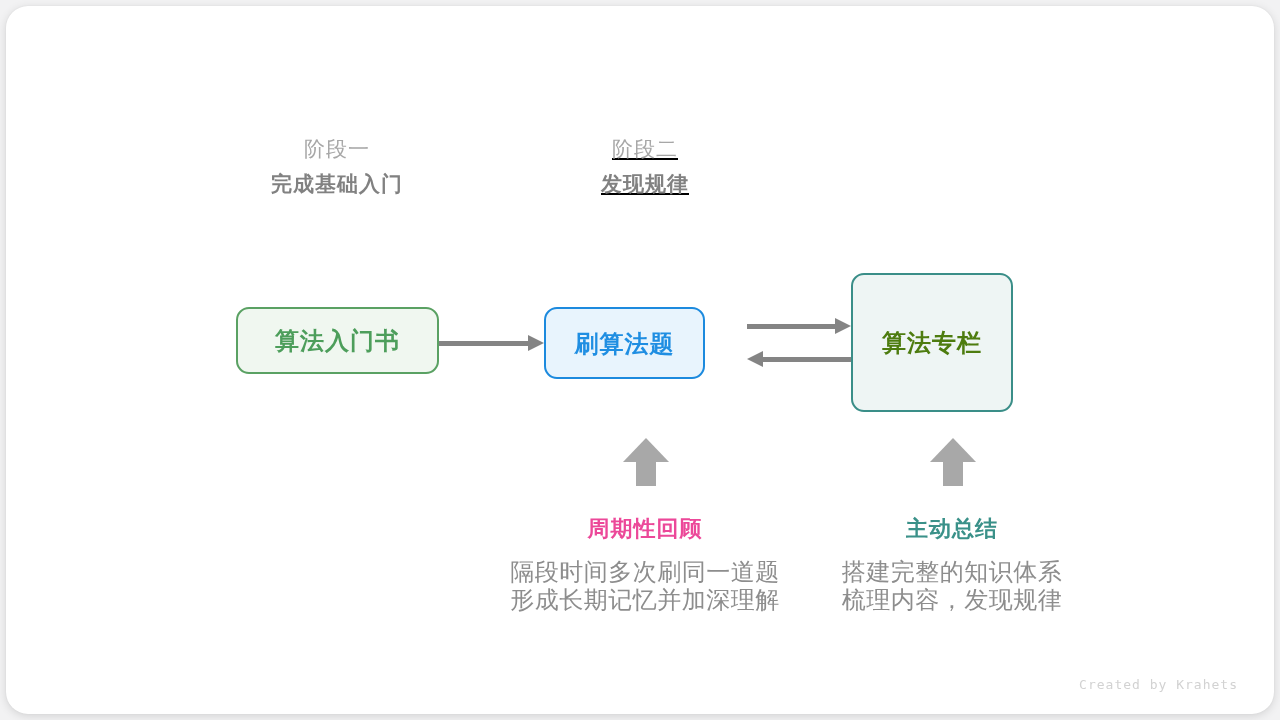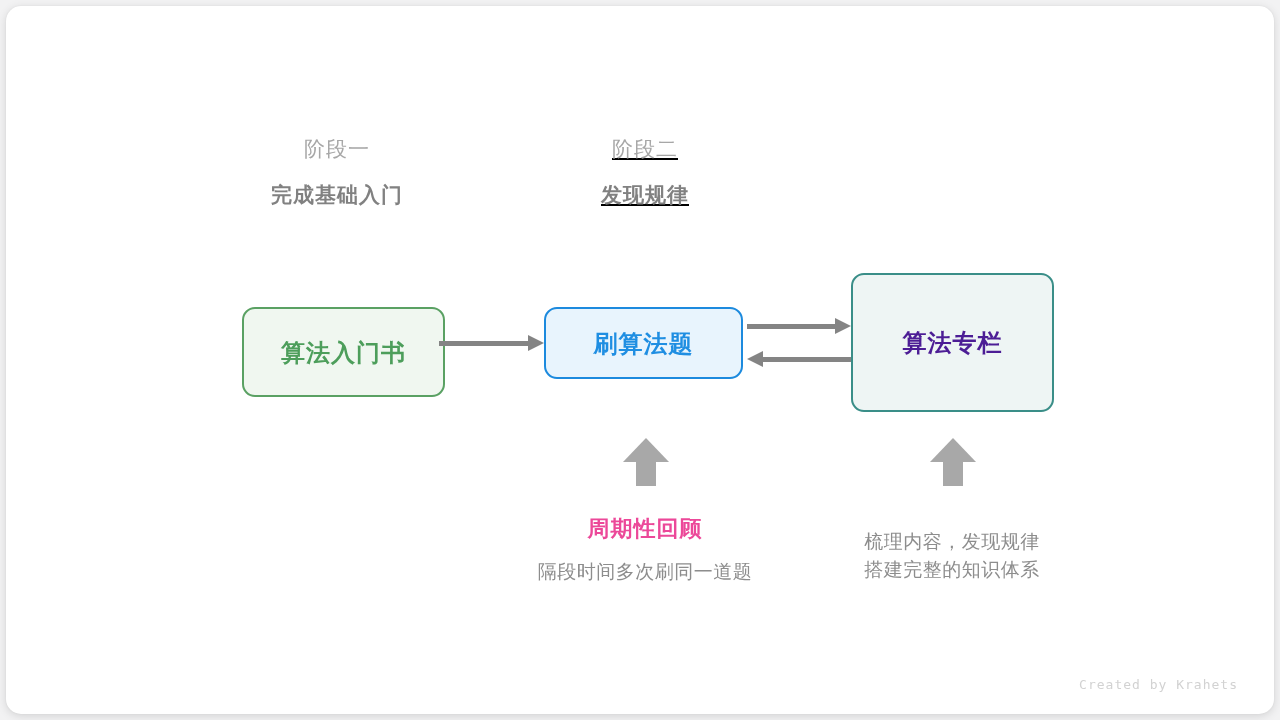--- a/index.html
+++ b/index.html
@@ -20,21 +20,21 @@
   }
 
   
   #card {
     position: absolute;
     left: 6px;
     top: 6px;
     width: 1268px;
     height: 708px;
     background: #ffffff;
-    border-radius: 15px;
+    border-radius: 22px;
     box-shadow: 0 2px 10px rgba(0,0,0,0.13), 0 0 2px rgba(0,0,0,0.06);
     overflow: hidden;
   }
 
   
   .stage-col {
     position: absolute;
     width: 260px;
     text-align: center;
   }
@@ -48,66 +48,66 @@
     line-height: 34px;
     letter-spacing: 1px;
     white-space: nowrap;
   }
   .stage-big {
     font-size: 21px;
     font-weight: bold;
     color: #818181;
     line-height: 34px;
     letter-spacing: 1px;
-    margin-top: 12px;
+    margin-top: 1px;
     white-space: nowrap;
   }
 
   
   .node {
     position: absolute;
     box-sizing: border-box;
     border-radius: 13px;
     display: flex;
     flex-direction: column;
     align-items: center;
     justify-content: center;
     font-weight: bold;
     letter-spacing: 1px;
   }
   .node .line { line-height: 37px; white-space: nowrap; }
 
   #node-book {
-    left: 236px;
+    left: 230px;
     top: 301px;
     width: 203px;
-    height: 90px;
+    height: 67px;
     border: 2.2px solid #5aa163;
     background: #f0f7f0;
     color: #4d9e5b;
     font-size: 24px;
   }
   #node-practice {
     left: 538px;
     top: 301px;
-    width: 199px;
+    width: 161px;
     height: 72px;
     border: 2.4px solid #1c8ade;
     background: #e8f4fd;
     color: #1f8ee2;
     font-size: 24px;
   }
   #node-system {
     left: 845px;
     top: 267px;
-    width: 203px;
+    width: 162px;
     height: 139px;
     border: 2.2px solid #3a8e88;
     background: #eef5f4;
-    color: #4c1d95;
+    color: #4d7c0f;
     font-size: 24px;
   }
   #node-system .line { line-height: 37px; }
 
   
   .arrow-h {
     position: absolute;
     height: 16px;
   }
   .arrow-h .shaft {
@@ -186,21 +186,21 @@
     font-weight: bold;
     line-height: 30px;
     letter-spacing: 1px;
     white-space: nowrap;
   }
   #annot-review .annot-title  { color: #ec4899; }
   #annot-summary .annot-title { color: #3a9189; }
 
   .annot-desc {
     margin-top: 14px;
-    font-size: 19px;
+    font-size: 24px;
     color: #8d8d8d;
     line-height: 28px;
     letter-spacing: 0.5px;
     white-space: nowrap;
   }
 
   
   #credit {
     position: absolute;
     right: 36px;
@@ -260,26 +260,28 @@
     </div>
     <div class="arrow-up" id="arrow-up-summary">
       <div class="head"></div>
       <div class="stem"></div>
     </div>
 
     <div class="annot" id="annot-review">
       <div class="annot-title">周期性回顾</div>
       <div class="annot-desc">
         <div>隔段时间多次刷同一道题</div>
+        <div>形成长期记忆并加深理解</div>
       </div>
     </div>
 
     <div class="annot" id="annot-summary">
+      <div class="annot-title">主动总结</div>
       <div class="annot-desc">
+        <div>搭建完整的知识体系</div>
         <div>梳理内容，发现规律</div>
-        <div>搭建完整的知识体系</div>
       </div>
     </div>
 
     <div id="credit">Created by Krahets</div>
 
   </div>
 </div>
 
 </body></html>

